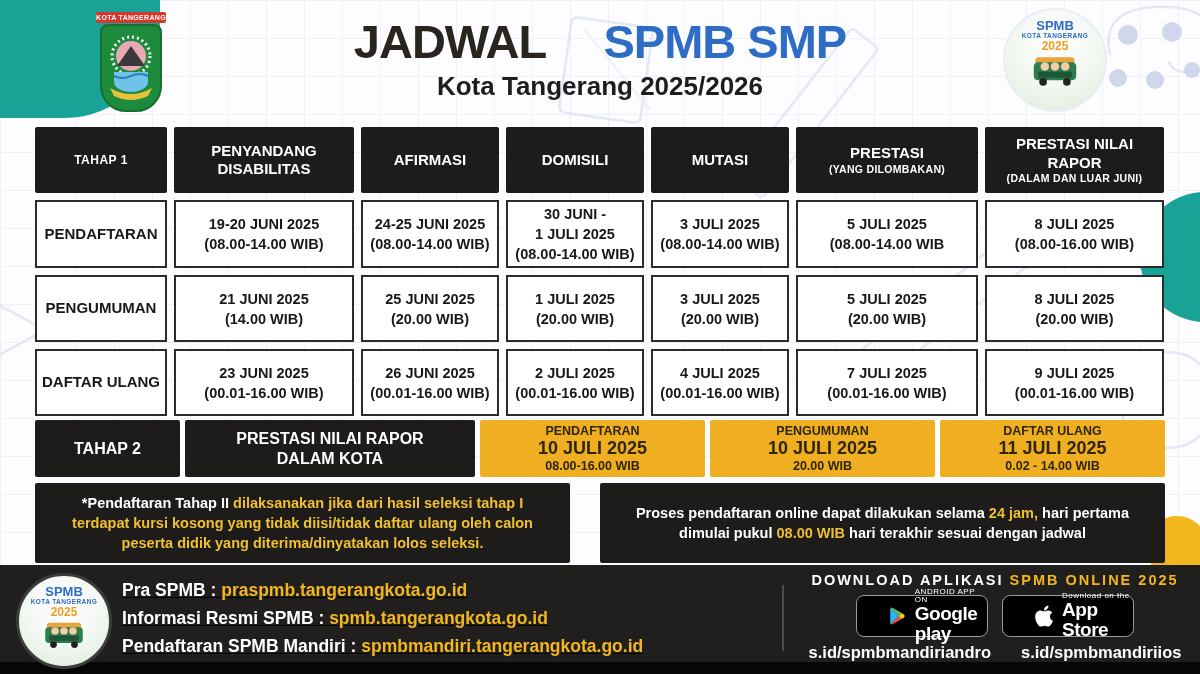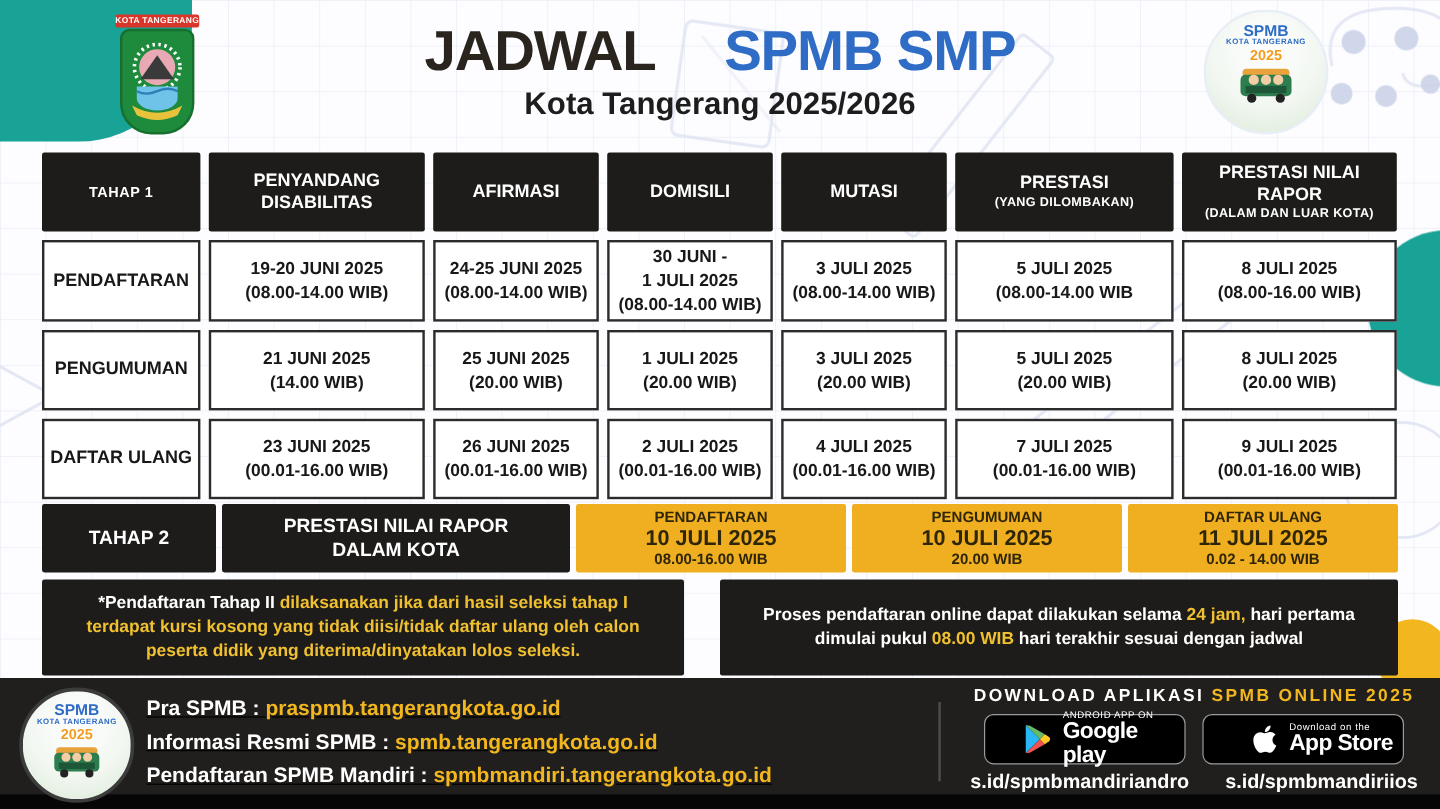--- a/index.html
+++ b/index.html
@@ -68,21 +68,21 @@
   .footer{position:absolute;left:0;top:565px;width:1200px;height:109px;background:#211f1d;z-index:4;}
   .footer::after{content:"";position:absolute;left:0;bottom:0;width:100%;height:12px;background:#060606;}
   .flinks{position:absolute;left:122px;top:11px;text-decoration:underline;}
   .flink{font-size:17.5px;font-weight:bold;color:#fff;line-height:28px;white-space:nowrap;}
   .furl{color:#F2B71E;}
   .fdivider{position:absolute;left:782px;top:20px;width:2px;height:66px;background:#4d4d4d;}
   .dl{position:absolute;left:800px;top:7px;width:390px;text-align:center;}
   .dl-head{font-size:14.5px;font-weight:bold;letter-spacing:2px;color:#fff;white-space:nowrap;}
   .dl-head .yellow{color:#F2B71E;}
   .badges{display:flex;justify-content:center;gap:14px;margin-top:7px;}
-  .store{width:168px;height:42px;background:#000;border:1.5px solid #9a9a9a;border-radius:8px;display:flex;align-items:center;
+  .store{width:132px;height:42px;background:#000;border:1.5px solid #9a9a9a;border-radius:8px;display:flex;align-items:center;
     justify-content:center;gap:9px;color:#fff;cursor:pointer;box-sizing:border-box;padding-left:32px;}
   .store-text{text-align:left;line-height:1.05;}
   .store-top{font-size:8px;letter-spacing:.5px;}
   .store-name{font-size:19px;font-weight:bold;letter-spacing:-.5px;}
   .slinks{display:flex;justify-content:center;gap:30px;margin-top:6px;font-size:16.5px;font-weight:bold;color:#fff;}
 </style>
 </head>
 <body>
 
 <div class="poster">
@@ -159,21 +159,21 @@
       </div>
     <div class="th">
         <span>MUTASI</span>
       </div>
     <div class="th">
         <span>PRESTASI</span>
         <span class="th-sub">(YANG DILOMBAKAN)</span>
       </div>
     <div class="th">
         <span>PRESTASI NILAI RAPOR</span>
-        <span class="th-sub">(DALAM DAN LUAR KOTA)</span>
+        <span class="th-sub">(DALAM DAN LUAR JUNI)</span>
       </div>
 
     <div class="td rowlabel">PENDAFTARAN</div>
     <div class="td">
         <span>19-20 JUNI 2025</span>
         <span>(08.00-14.00 WIB)</span>
         <span></span>
       </div>
     <div class="td">
         <span>24-25 JUNI 2025</span>

